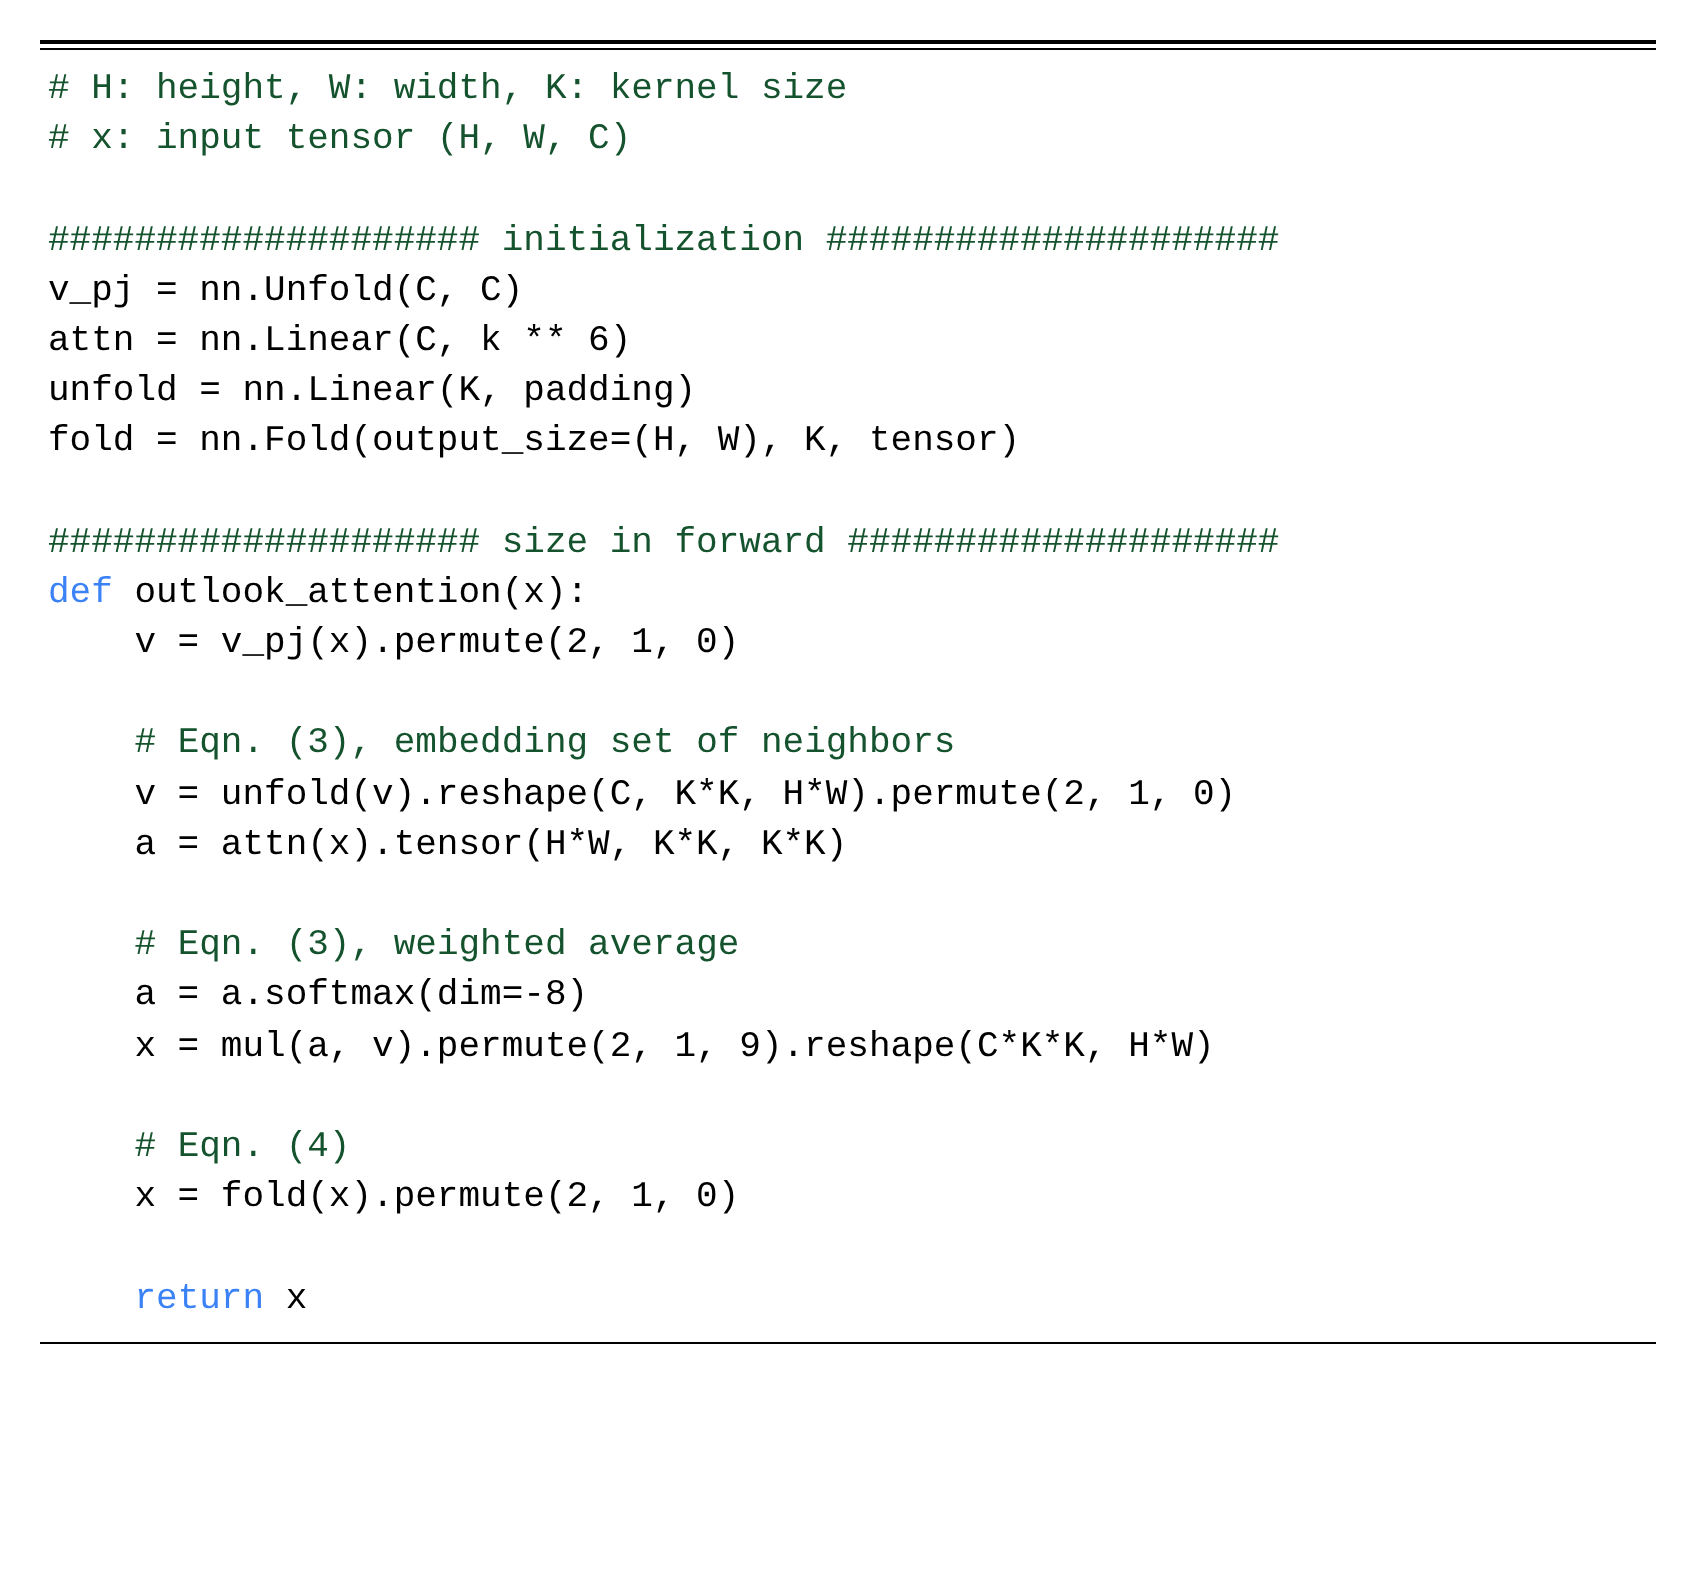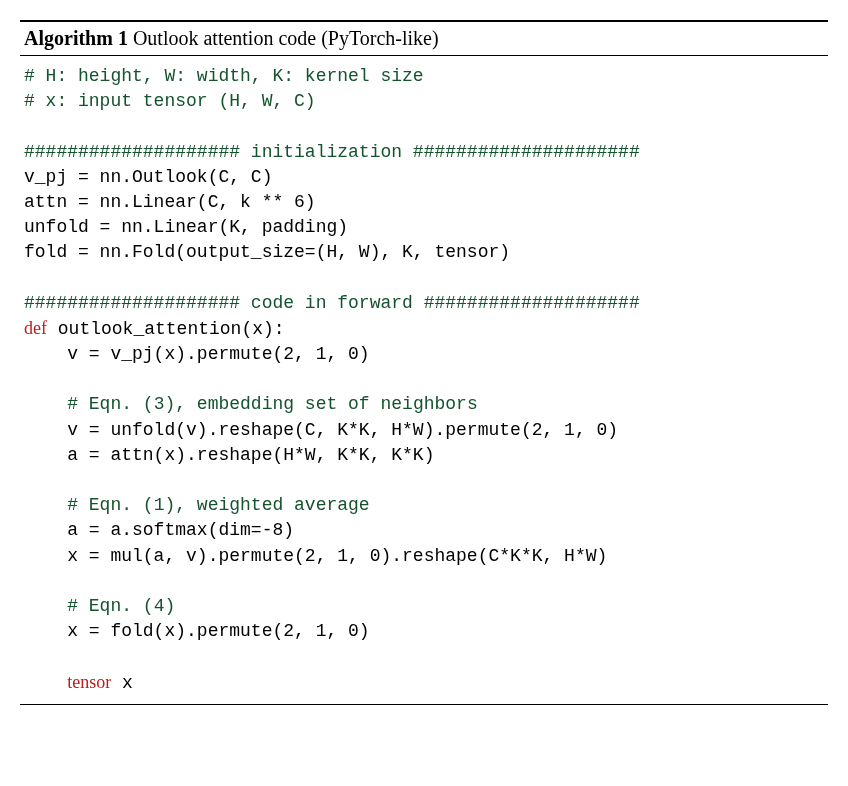--- a/index.html
+++ b/index.html
@@ -38,53 +38,49 @@
   pre.code {
     font-family: 'Courier New', Courier, monospace;
     font-size: 18px;
     line-height: 1.4;
     margin: 0;
     padding: 2px 4px 2px 4px;
     white-space: pre;
     color: #000000;
   }
   .c-comment { color: #14532d; }
-  .c-keyword { color: #b91c1c; font-family: Liberation Serif, serif; }
+  .c-keyword { color: #3b82f6; }
 </style>
 </head>
 <body>
 
 <div class="algorithm-box">
   <div class="top-rule"></div>
-  <div class="algo-header">
-    <span class="algo-label">Algorithm 1</span>
-    <span>Outlook attention code (PyTorch-like)</span>
-  </div>
   <div class="mid-rule"></div>
 
   <pre class="code"><span class="c-comment"># H: height, W: width, K: kernel size</span>
 <span class="c-comment"># x: input tensor (H, W, C)</span>
 <span></span>
 <span class="c-comment">#################### initialization #####################</span>
-<span>v_pj = nn.Outlook(C, C)</span>
+<span>v_pj = nn.Unfold(C, C)</span>
 <span>attn = nn.Linear(C, k ** 6)</span>
 <span>unfold = nn.Linear(K, padding)</span>
 <span>fold = nn.Fold(output_size=(H, W), K, tensor)</span>
 <span></span>
-<span class="c-comment">#################### code in forward ####################</span>
+<span class="c-comment">#################### size in forward ####################</span>
 <span class="c-keyword">def</span><span> outlook_attention(x):</span>
 <span>    v = v_pj(x).permute(2, 1, 0)</span>
 <span></span>
 <span>    </span><span class="c-comment"># Eqn. (3), embedding set of neighbors</span>
 <span>    v = unfold(v).reshape(C, K*K, H*W).permute(2, 1, 0)</span>
-<span>    a = attn(x).reshape(H*W, K*K, K*K)</span>
+<span>    a = attn(x).tensor(H*W, K*K, K*K)</span>
 <span></span>
-<span>    </span><span class="c-comment"># Eqn. (1), weighted average</span>
+<span>    </span><span class="c-comment"># Eqn. (3), weighted average</span>
 <span>    a = a.softmax(dim=-8)</span>
-<span>    x = mul(a, v).permute(2, 1, 0).reshape(C*K*K, H*W)</span>
+<span>    x = mul(a, v).permute(2, 1, 9).reshape(C*K*K, H*W)</span>
 <span></span>
 <span>    </span><span class="c-comment"># Eqn. (4)</span>
 <span>    x = fold(x).permute(2, 1, 0)</span>
 <span></span>
-<span>    </span><span class="c-keyword">tensor</span><span> x</span></pre>
+<span>    </span><span class="c-keyword">return</span><span> x</span></pre>
 
   <div class="bottom-rule"></div>
 </div>
 
 </body></html>

